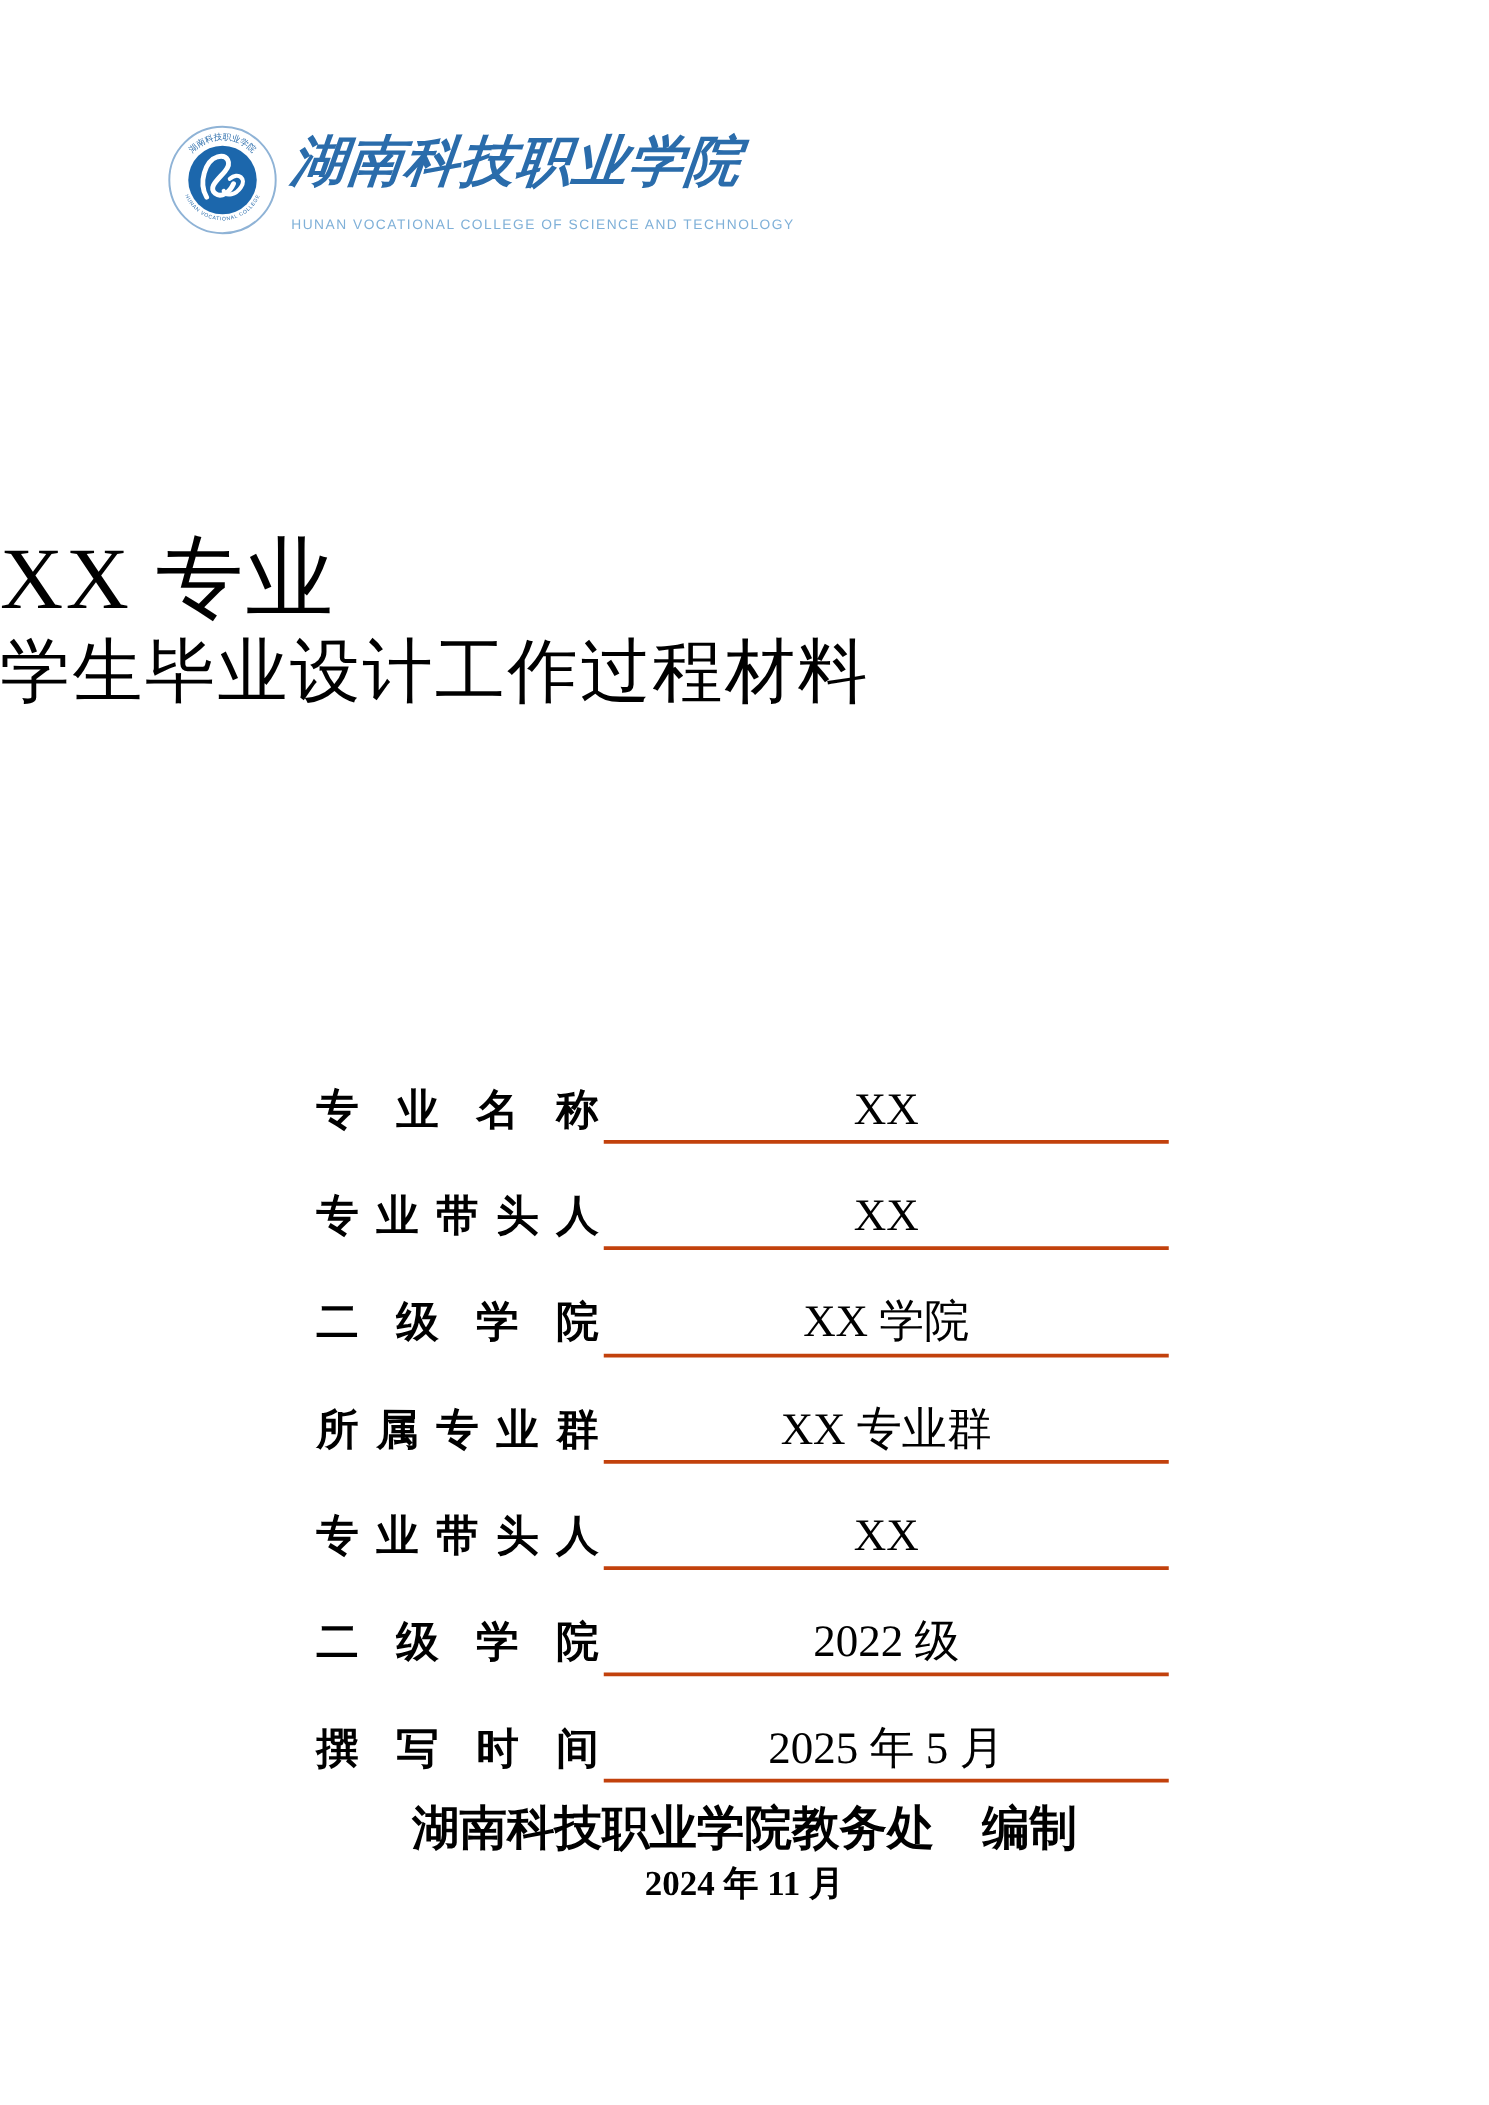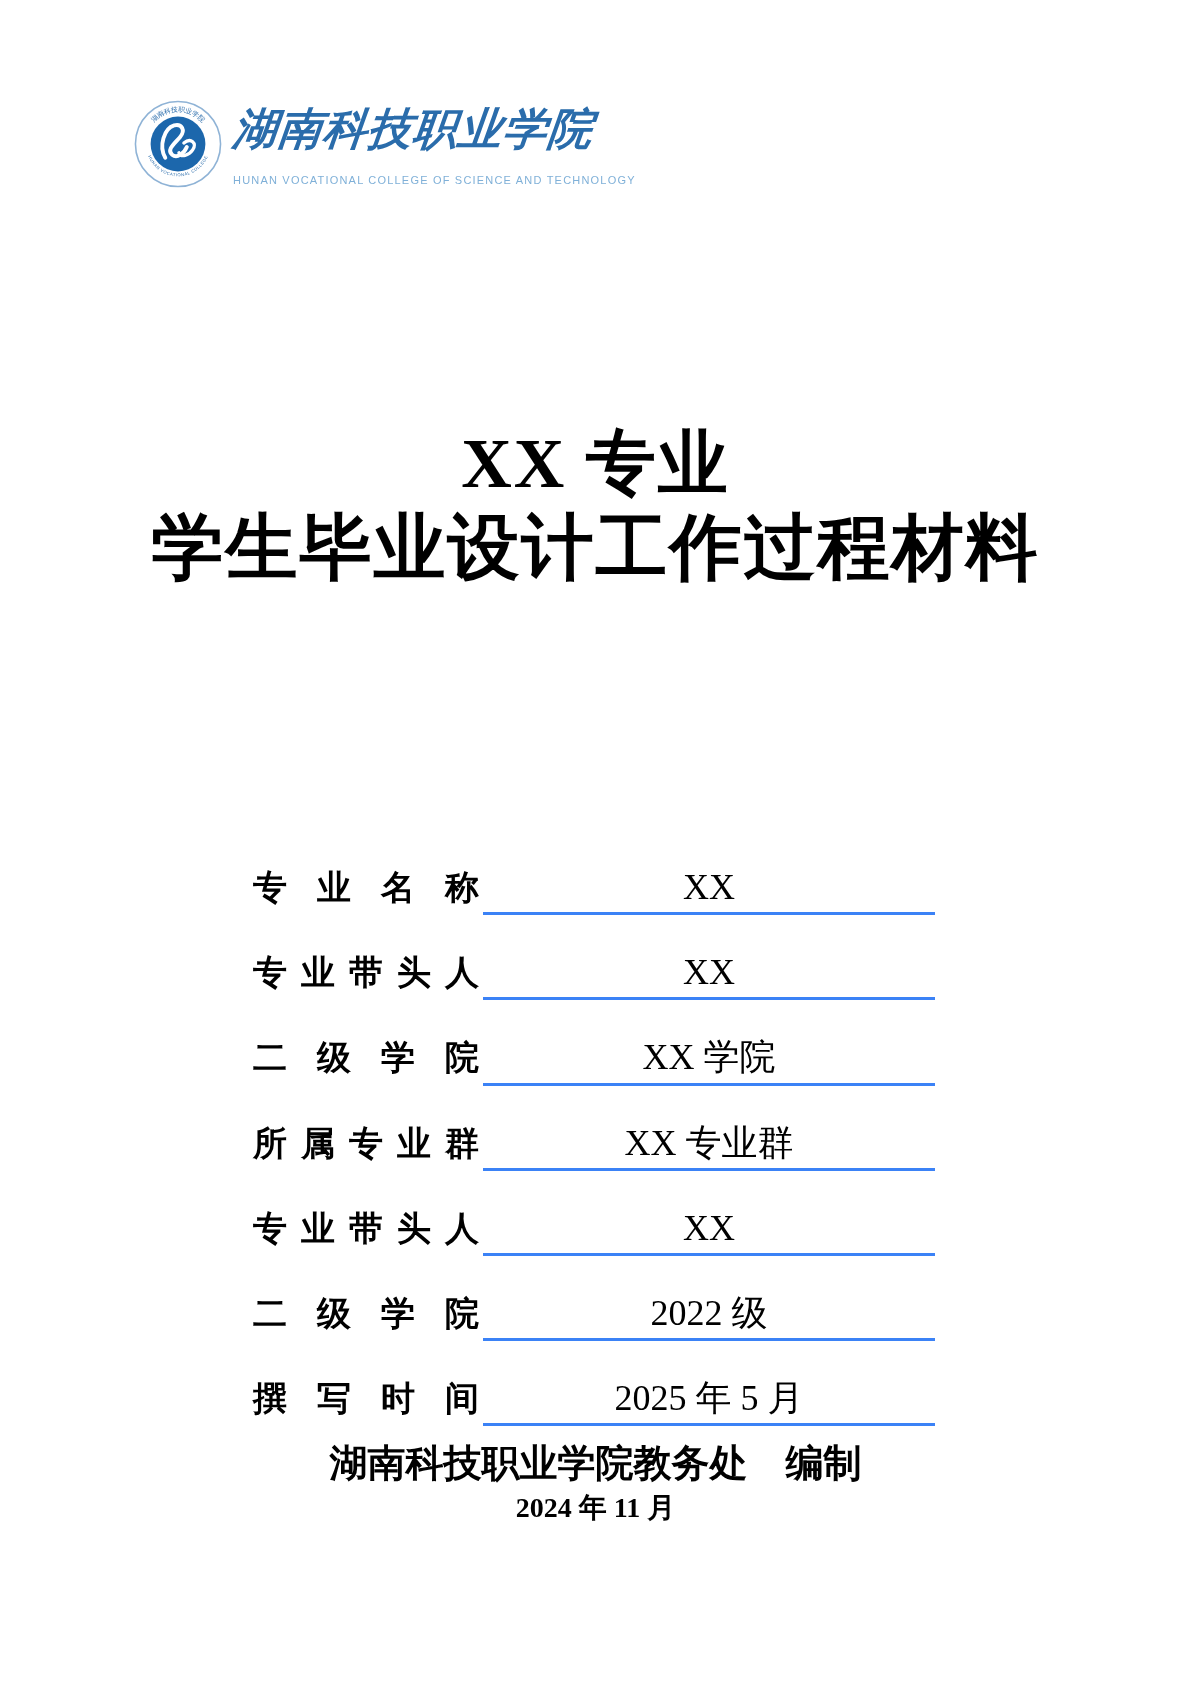--- a/index.html
+++ b/index.html
@@ -43,31 +43,30 @@
     color: #7fb0d8;
     white-space: nowrap;
   }
 
   
   .title-block {
     position: absolute;
     top: 424px;
     left: 0;
     width: 100%;
-    text-align: center;
-    font-weight: bold;
+    font-weight: normal;
   }
   .title-line1 {
     font-size: 70px;
     line-height: 1.15;
     letter-spacing: 2px;
     white-space: nowrap;
   }
   .title-line2 {
-    font-size: 72px;
+    font-size: 56px;
     line-height: 1.2;
     letter-spacing: 2px;
     white-space: nowrap;
   }
 
   
   .form-block {
     position: absolute;
     left: 253px;
     top: 866px;
@@ -87,21 +86,21 @@
     line-height: 1.25;
     text-align: justify;
     text-align-last: justify;
     text-justify: inter-character;
     white-space: nowrap;
   }
   .field-value {
     width: 452px;
     flex: 0 0 auto;
     margin-left: 4px;
-    border-bottom: 3px solid #3b82f6;
+    border-bottom: 3px solid #c2410c;
     text-align: center;
     font-family: "Liberation Serif", "DejaVu Serif", serif;
     font-size: 36px;
     line-height: 1.2;
     padding-bottom: 3px;
     white-space: nowrap;
   }
 
   
   .footer-block {

